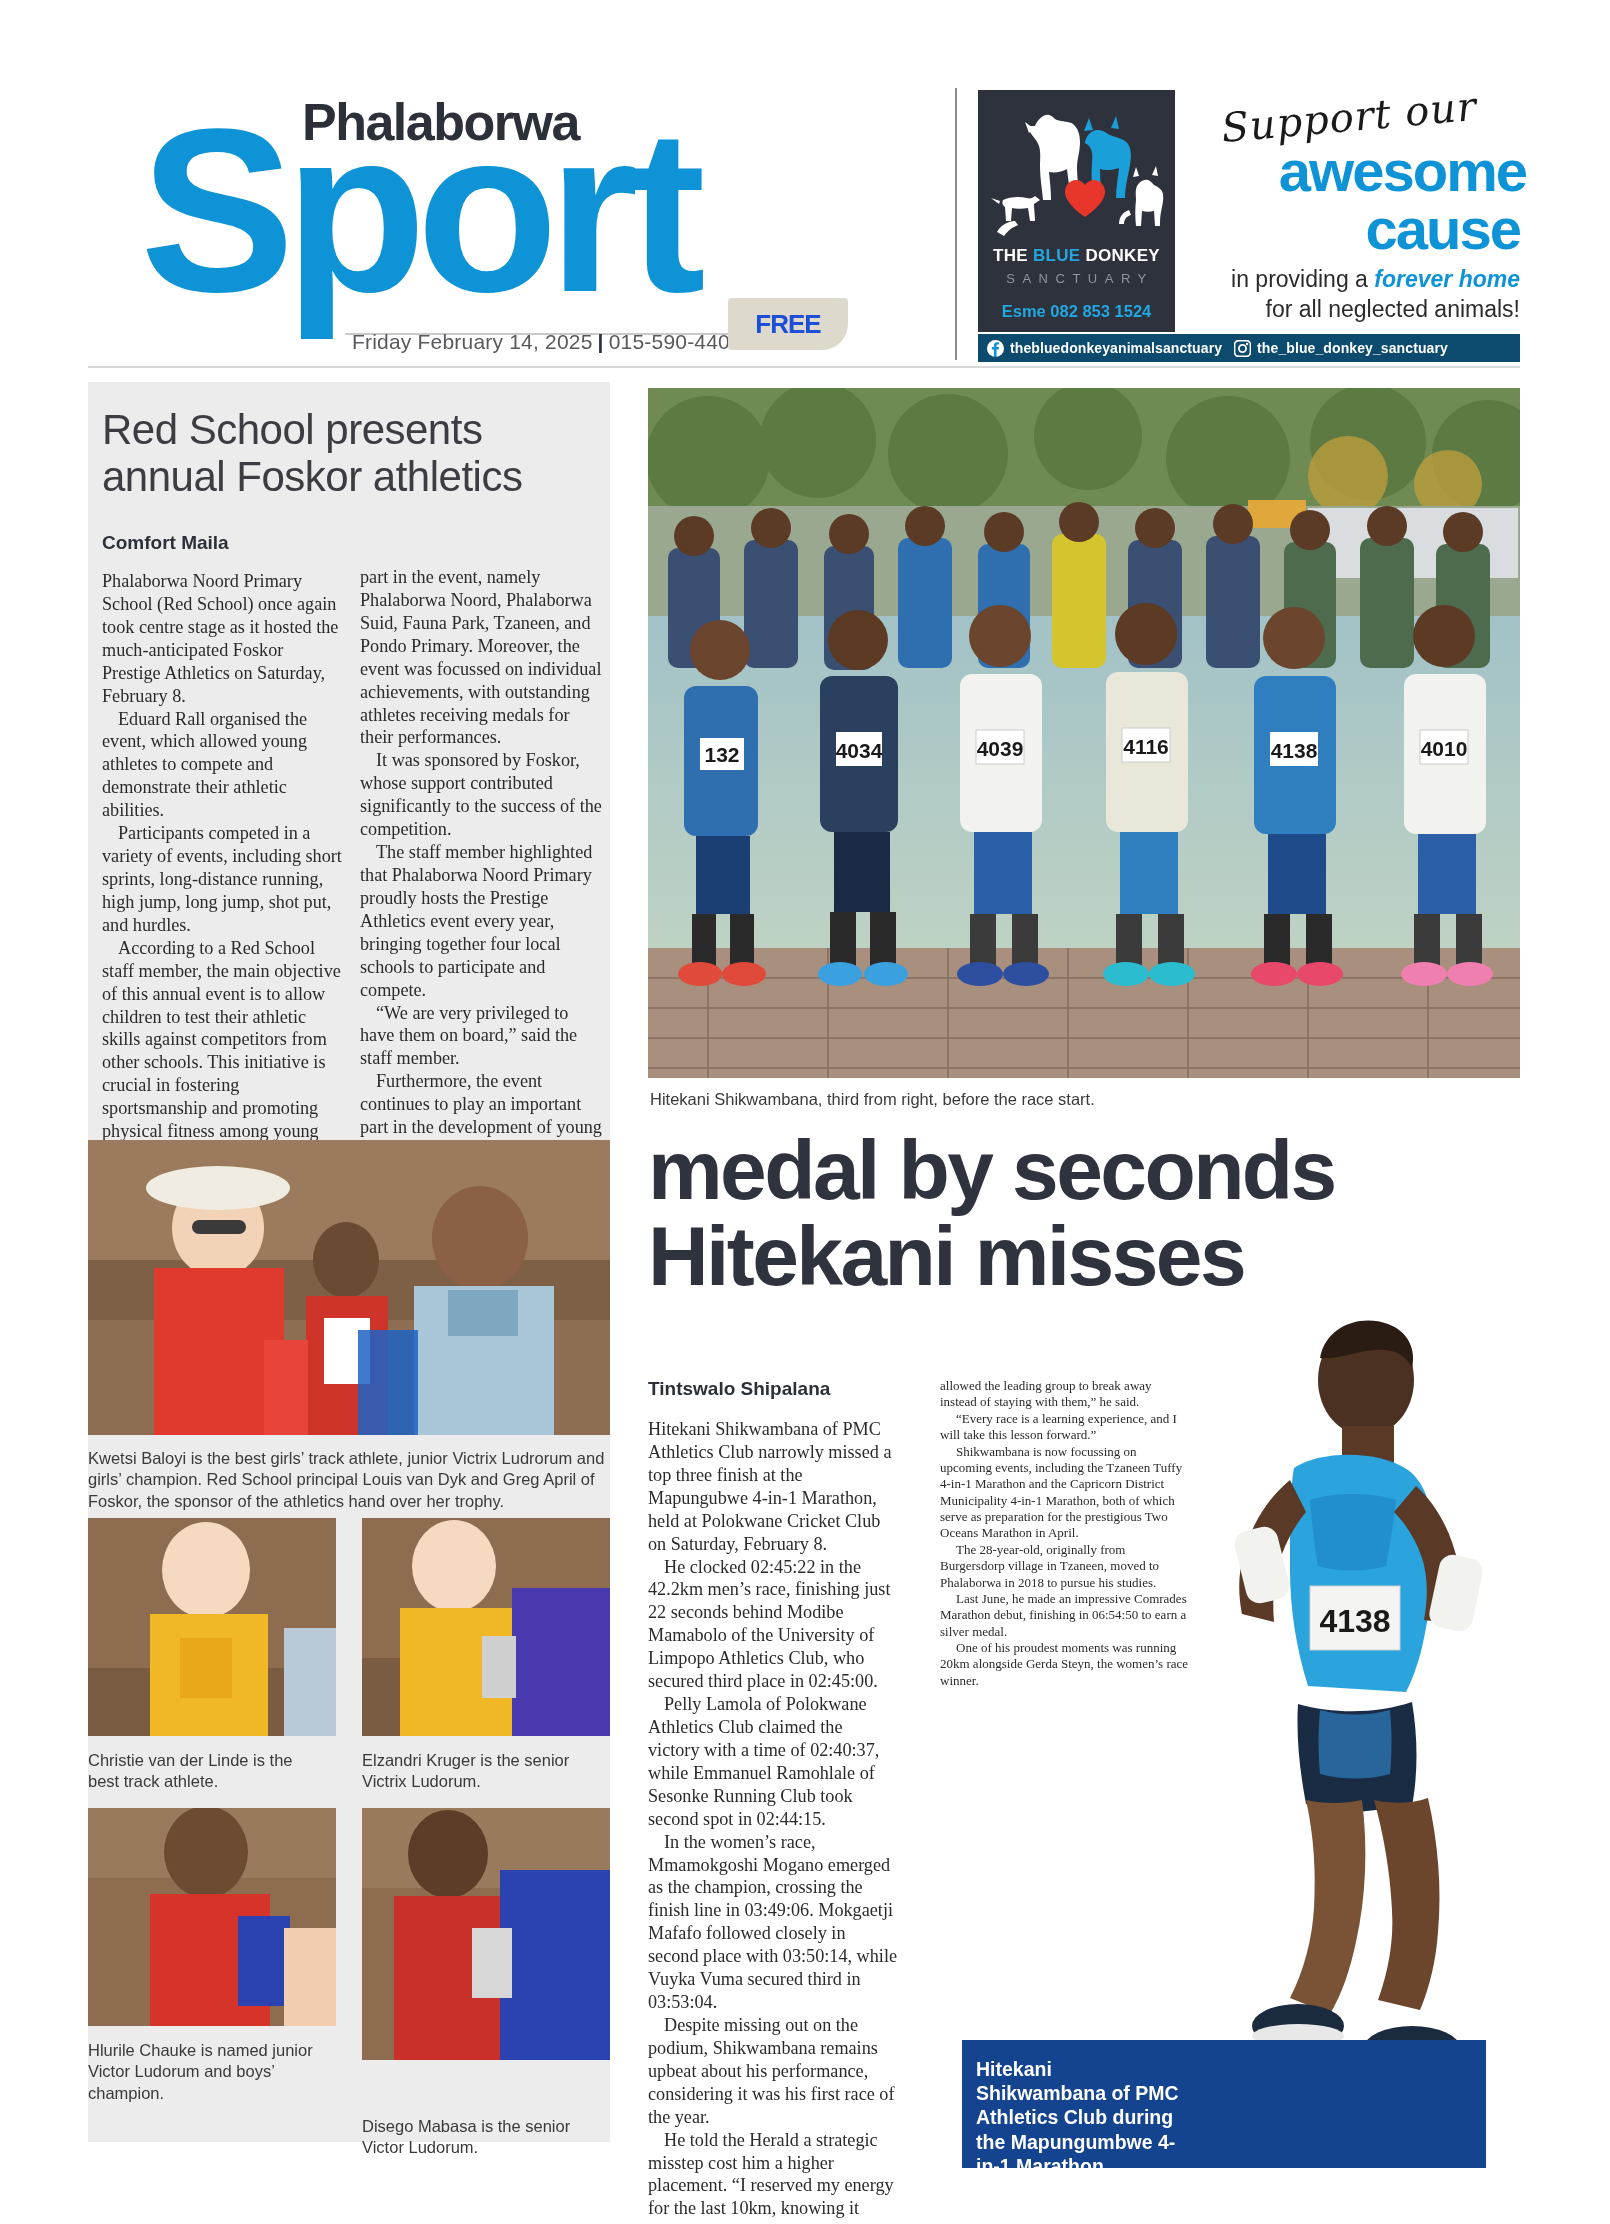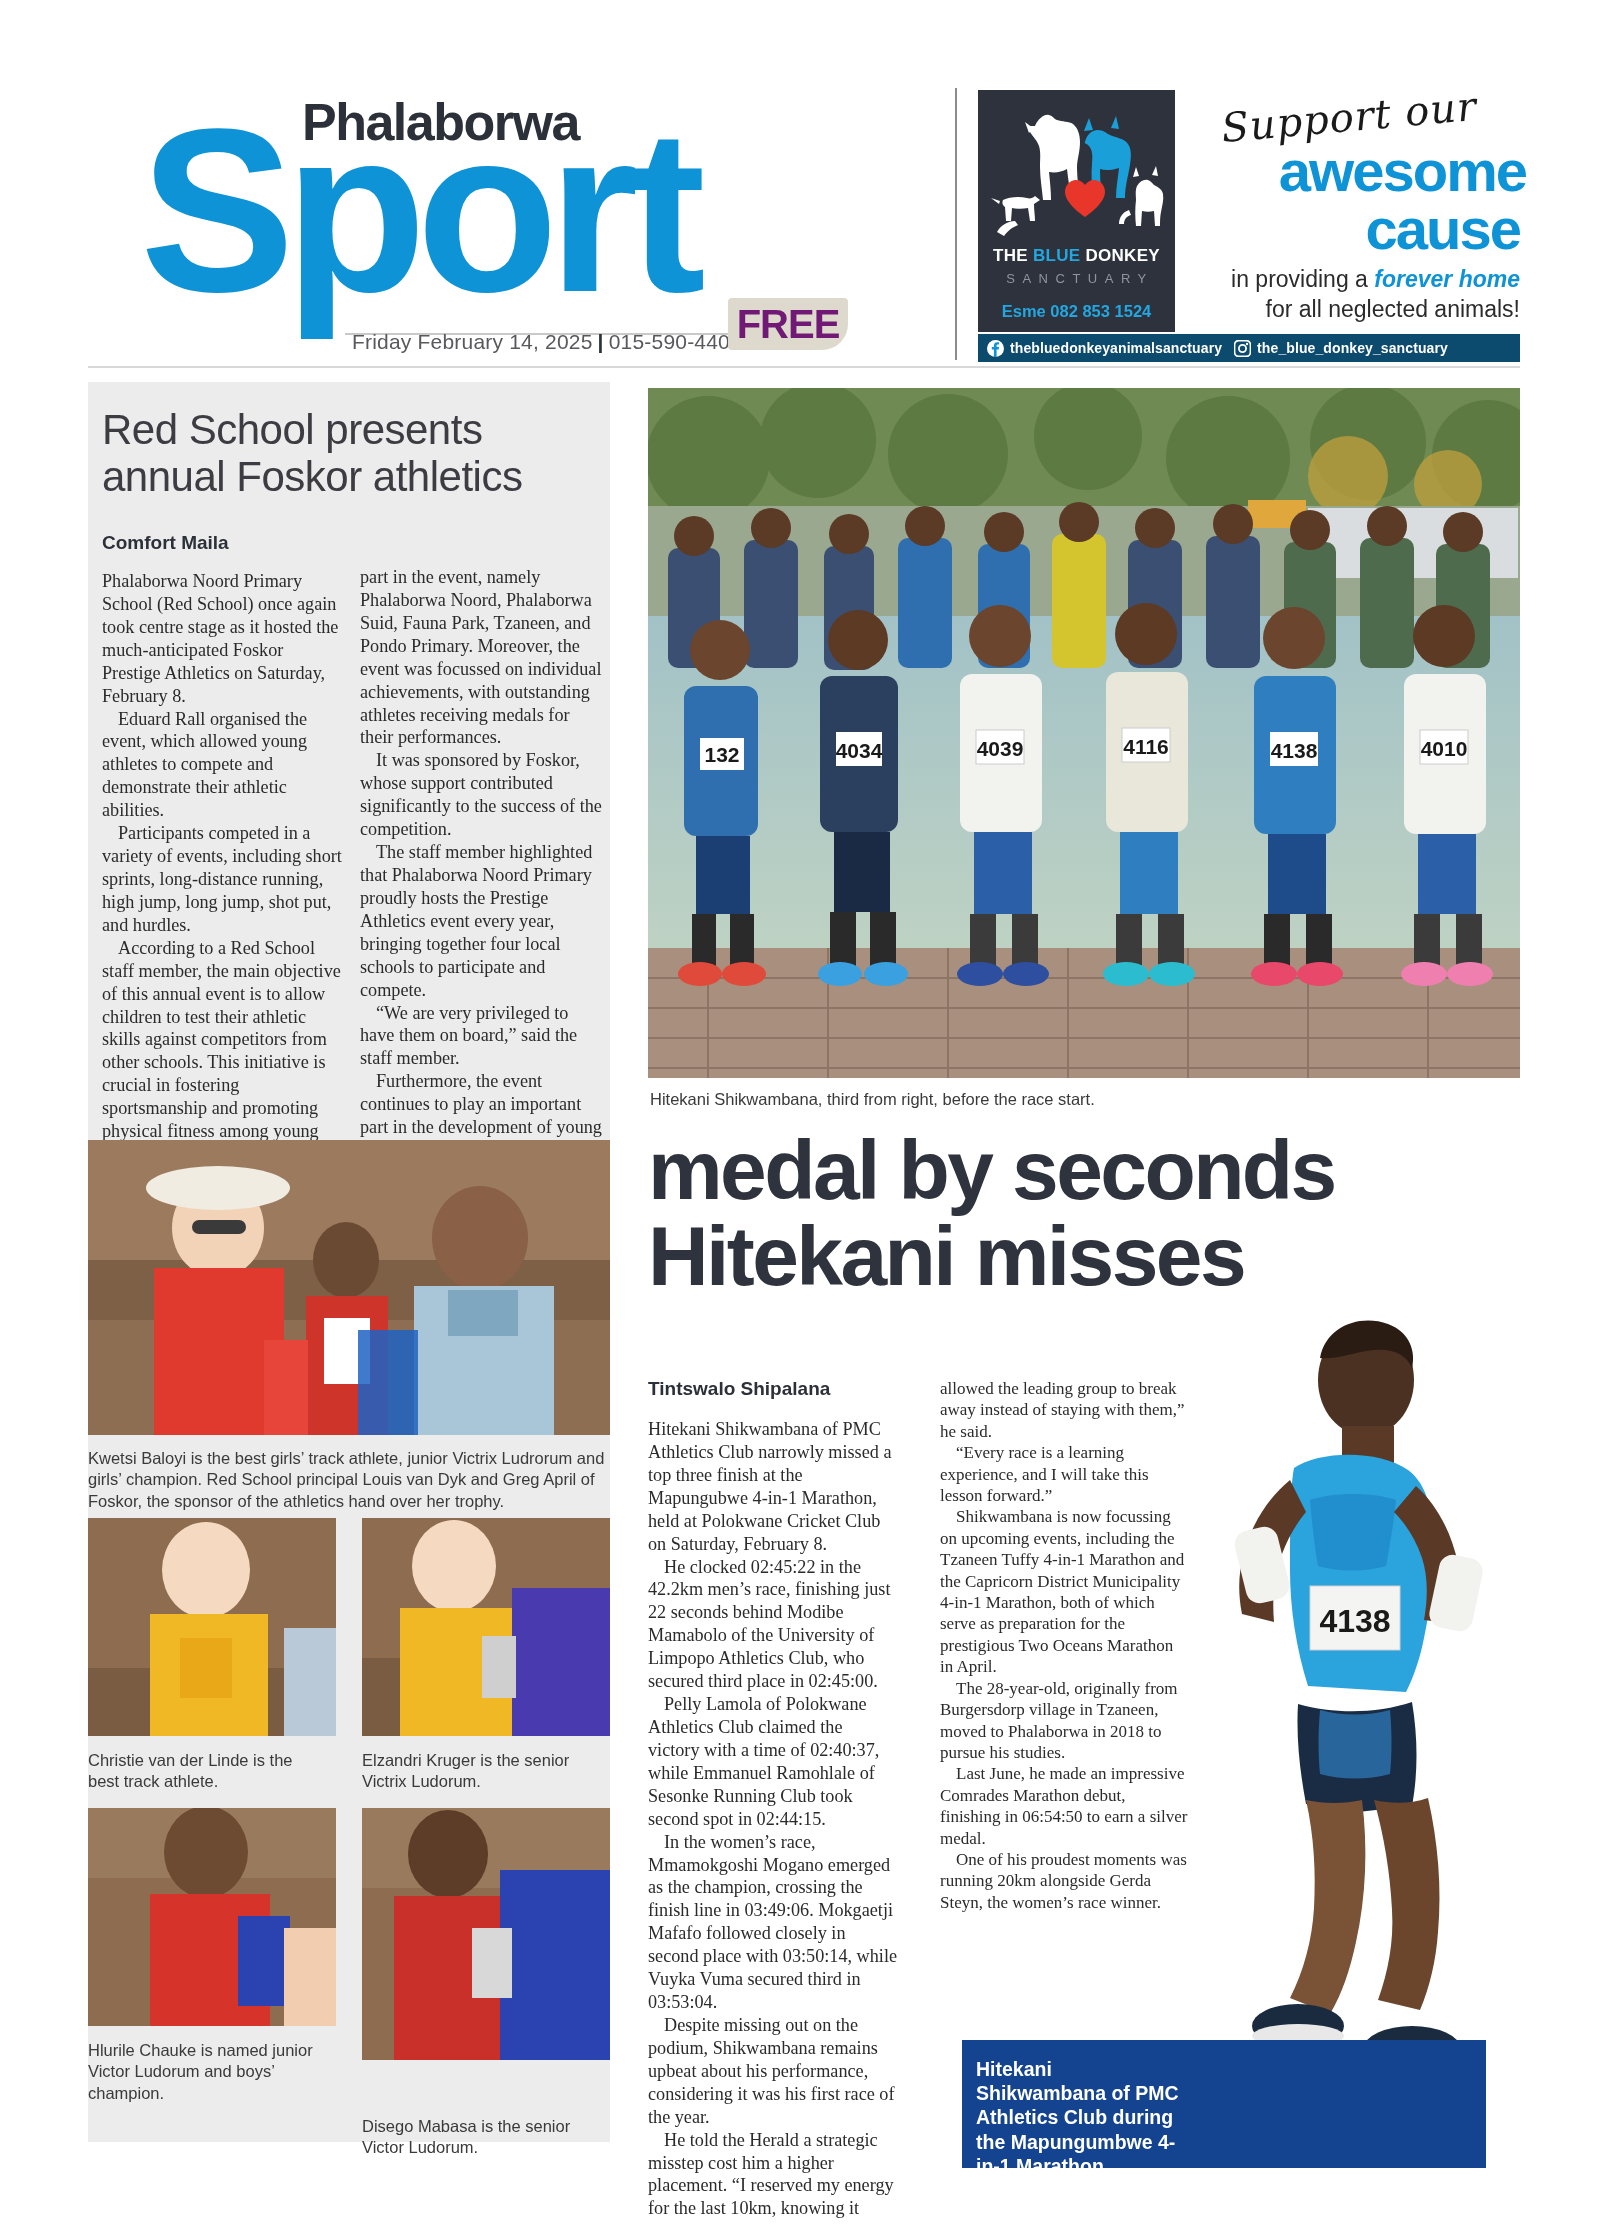--- a/index.html
+++ b/index.html
@@ -32,21 +32,21 @@
     position: absolute; left: 352px; top: 330px;
     font-size: 21px; color: #59595d; letter-spacing: .2px; white-space: nowrap;
   }
   .mast-dateline .sep { color: #2c3039; font-weight: 700; padding: 0 5px; }
   .free-badge {
     position: absolute; left: 728px; top: 298px;
     width: 120px; height: 52px; background: #ddd9cd;
     display: flex; align-items: center; justify-content: center;
     border-radius: 4px 4px 26px 4px;
   }
-  .free-badge span { font-size: 40px; font-weight: 700; color: #701a75; letter-spacing: -1px; }
+  .free-badge span { font-size: 26px; font-weight: 700; color: #1d4ed8; letter-spacing: -1px; }
 
   .mast-divider { position: absolute; left: 955px; top: 88px; width: 2px; height: 272px; background: #8b8b8b; }
   .mast-bottom-rule { position: absolute; left: 88px; top: 366px; width: 1432px; height: 2px; background: #d8d8d8; }
 
   
   .ad { position: absolute; left: 978px; top: 90px; width: 542px; height: 272px; background: #fff; }
   .ad-logo { position: absolute; left: 0; top: 0; width: 197px; height: 242px; background: #2e323c;
              display:flex; flex-direction:column; align-items:center; }
   .ad-animals { position: relative; width: 176px; height: 140px; margin-top: 14px; }
   .ad-logo-title { margin-top: 2px; font-size: 17px; font-weight: 700; color: #fff; letter-spacing: .3px; }
@@ -106,21 +106,21 @@
   .big-head {
     position: absolute; left: 648px; top: 1128px; width: 880px;
     font-size: 84px; font-weight: 700; color: #2f333d; line-height: 1.02; letter-spacing: -2.6px;
   }
 
   
   .art2-byline { position: absolute; left: 648px; top: 1378px; font-size: 19px; font-weight: 700; color: #2c3039; }
   .art2-c1 { position: absolute; left: 648px; top: 1418px; width: 250px;
              font-family: "Liberation Serif", serif; font-size: 18.2px; line-height: 1.26; color: #2b2b2b; }
   .art2-c2 { position: absolute; left: 940px; top: 1378px; width: 250px;
-             font-family: "Liberation Serif", serif; font-size: 17px; line-height: 1.26; color: #2b2b2b; }
+             font-family: "Liberation Serif", serif; font-size: 13px; line-height: 1.26; color: #2b2b2b; }
   .art2-c1 p, .art2-c2 p { text-indent: 16px; }
   .art2-c1 p.first, .art2-c2 p.first { text-indent: 0; }
 
   
   .runner { position: absolute; left: 1170px; top: 1300px; width: 360px; height: 790px; overflow: hidden; }
   .blue-cap {
     position: absolute; left: 962px; top: 2040px; width: 524px; height: 128px; background: #14438f;
     padding: 17px 0 0 14px;
   }
   .blue-cap .t { font-size: 19.5px; font-weight: 700; color: #fff; line-height: 1.24; width: 210px; }

